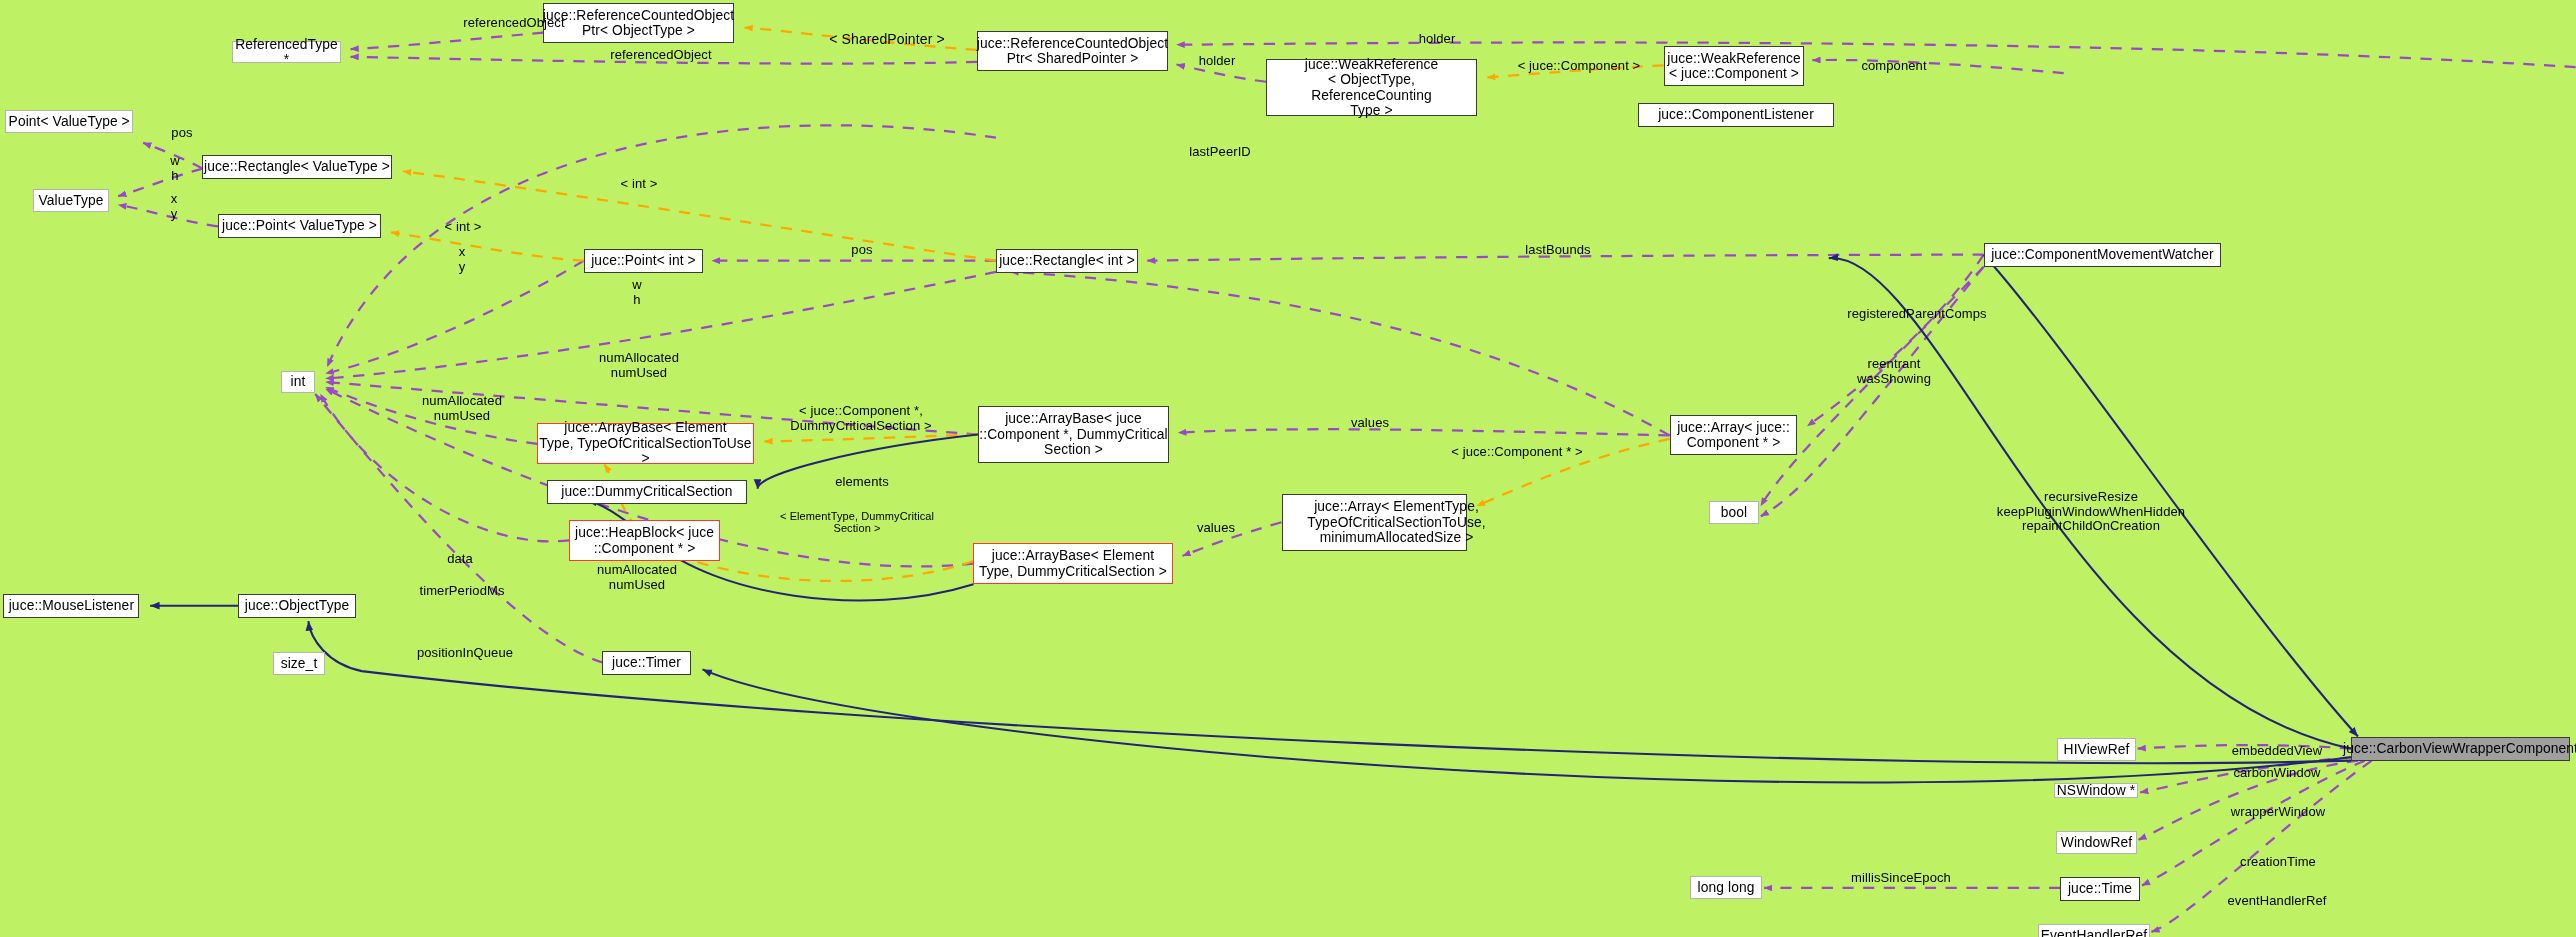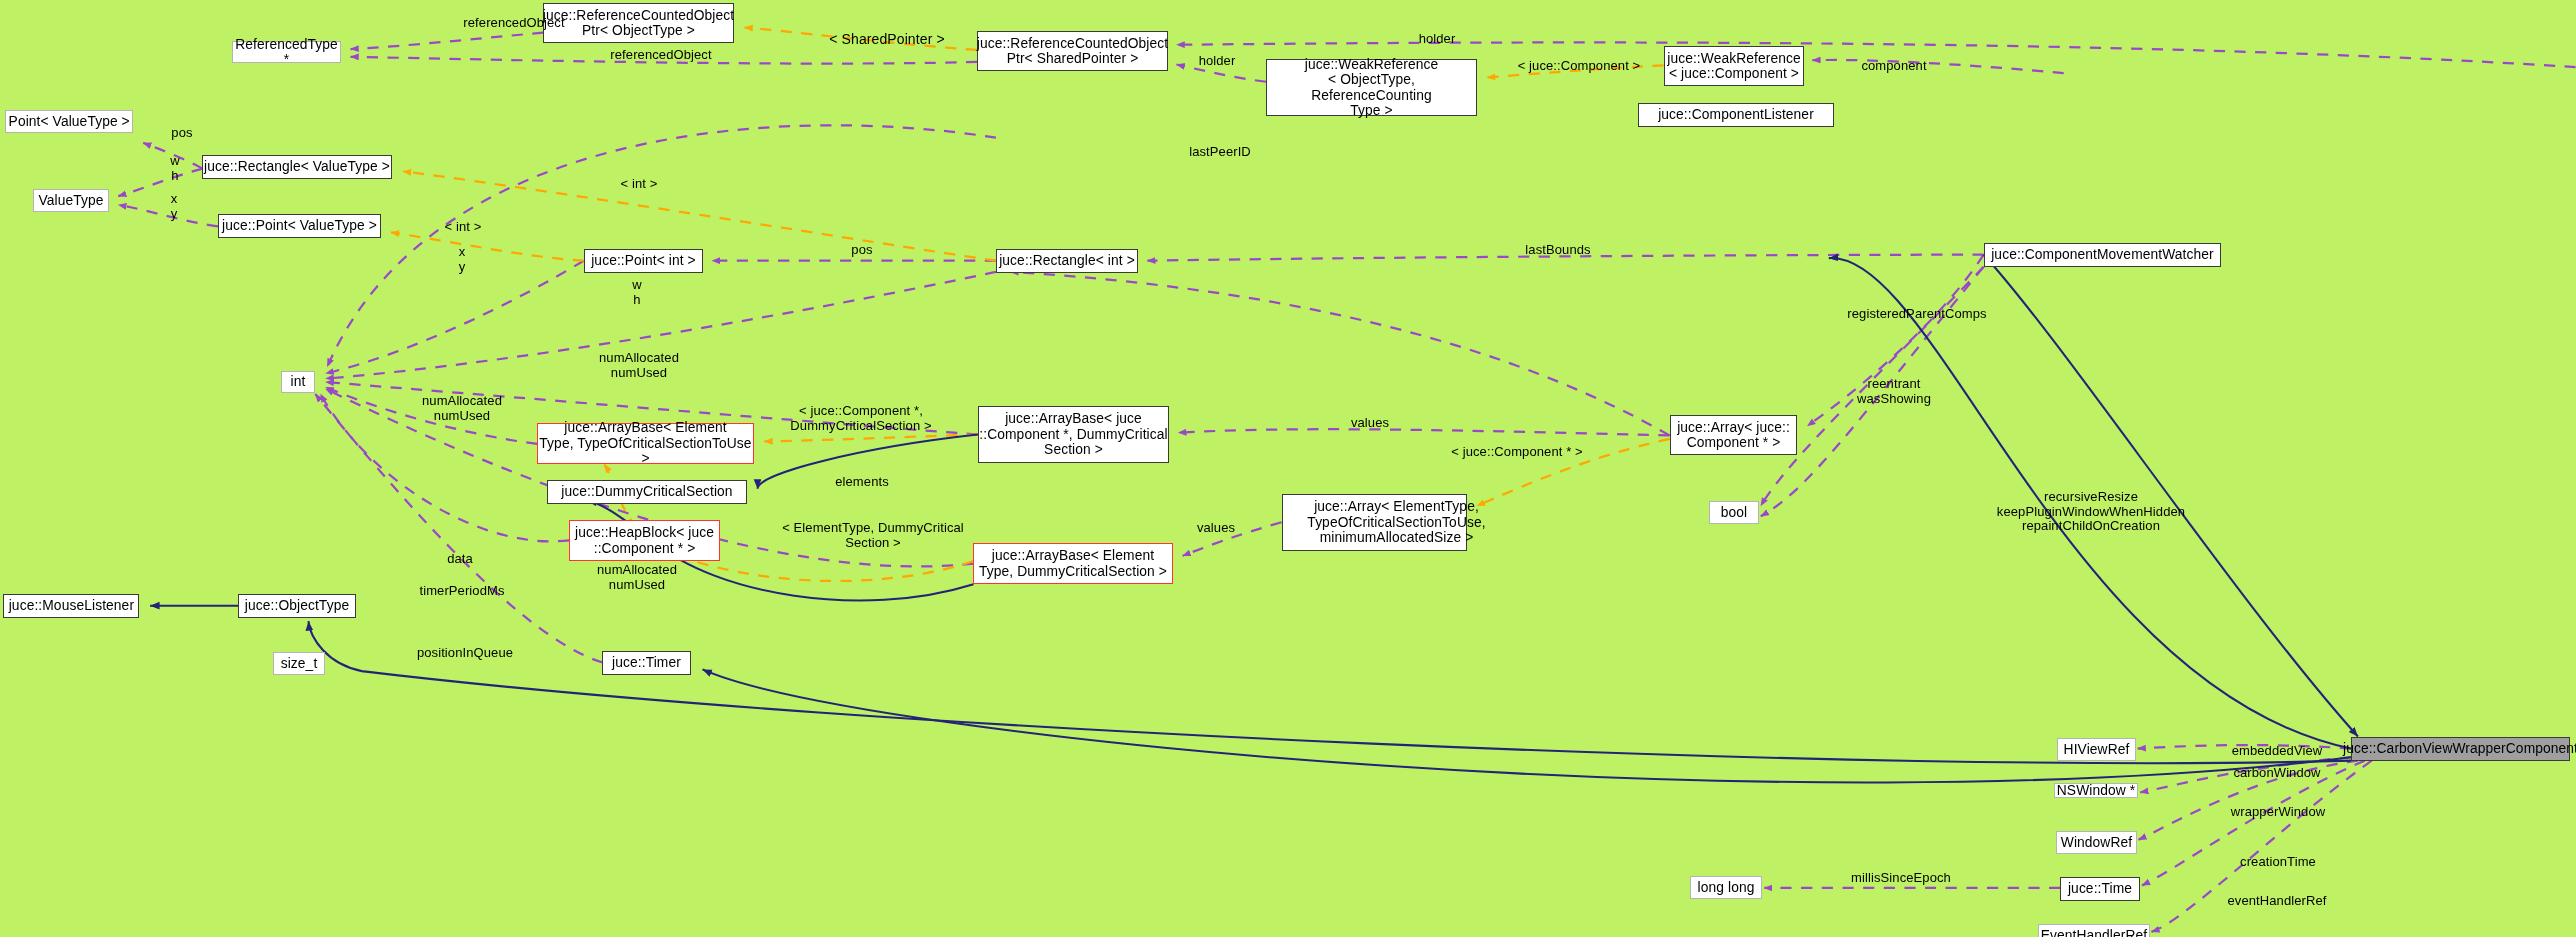--- a/index.html
+++ b/index.html
@@ -179,33 +179,33 @@
     <div class="elabel" style="left: 463px; top: 227px; font-size: 13px;">&lt; int &gt;</div>
     <div class="elabel" style="left: 1558px; top: 250px; font-size: 13px;">lastBounds</div>
     <div class="elabel" style="left: 862px; top: 250px; font-size: 13px;">pos</div>
     <div class="elabel" style="left: 462px; top: 260px; font-size: 13px;">x
 y</div>
     <div class="elabel" style="left: 637px; top: 293px; font-size: 13px;">w
 h</div>
     <div class="elabel" style="left: 1899px; top: 314px; font-size: 13px; margin-left: 18px;">registeredParentComps</div>
     <div class="elabel" style="left: 639px; top: 366px; font-size: 13px;">numAllocated
 numUsed</div>
-    <div class="elabel" style="left: 1894px; top: 392px; font-size: 13px;">reentrant
+    <div class="elabel" style="left: 1894px; top: 372px; font-size: 13px;">reentrant
 wasShowing</div>
     <div class="elabel" style="left: 462px; top: 409px; font-size: 13px;">numAllocated
 numUsed</div>
     <div class="elabel" style="left: 861px; top: 419px; font-size: 13px;">&lt; juce::Component *,
 DummyCriticalSection &gt;</div>
     <div class="elabel" style="left: 1370px; top: 423px; font-size: 13px;">values</div>
     <div class="elabel" style="left: 1517px; top: 452px; font-size: 13px;">&lt; juce::Component * &gt;</div>
     <div class="elabel" style="left: 862px; top: 482px; font-size: 13px;">elements</div>
     <div class="elabel" style="left: 2091px; top: 512px; font-size: 13px;">recursiveResize
 keepPluginWindowWhenHidden
 repaintChildOnCreation</div>
-    <div class="elabel" style="left: 857px; top: 536px; font-size: 13px; margin-left: 16px;">&lt; ElementType, DummyCritical
+    <div class="elabel" style="left: 857px; top: 522px; font-size: 11px;">&lt; ElementType, DummyCritical
 Section &gt;</div>
     <div class="elabel" style="left: 1216px; top: 528px; font-size: 13px;">values</div>
     <div class="elabel" style="left: 460px; top: 559px; font-size: 13px;">data</div>
     <div class="elabel" style="left: 637px; top: 578px; font-size: 13px;">numAllocated
 numUsed</div>
     <div class="elabel" style="left: 462px; top: 591px; font-size: 13px;">timerPeriodMs</div>
     <div class="elabel" style="left: 465px; top: 653px; font-size: 13px;">positionInQueue</div>
     <div class="elabel" style="left: 2277px; top: 751px; font-size: 13px;">embeddedView</div>
     <div class="elabel" style="left: 2277px; top: 773px; font-size: 13px;">carbonWindow</div>
     <div class="elabel" style="left: 2278px; top: 812px; font-size: 13px;">wrapperWindow</div>

